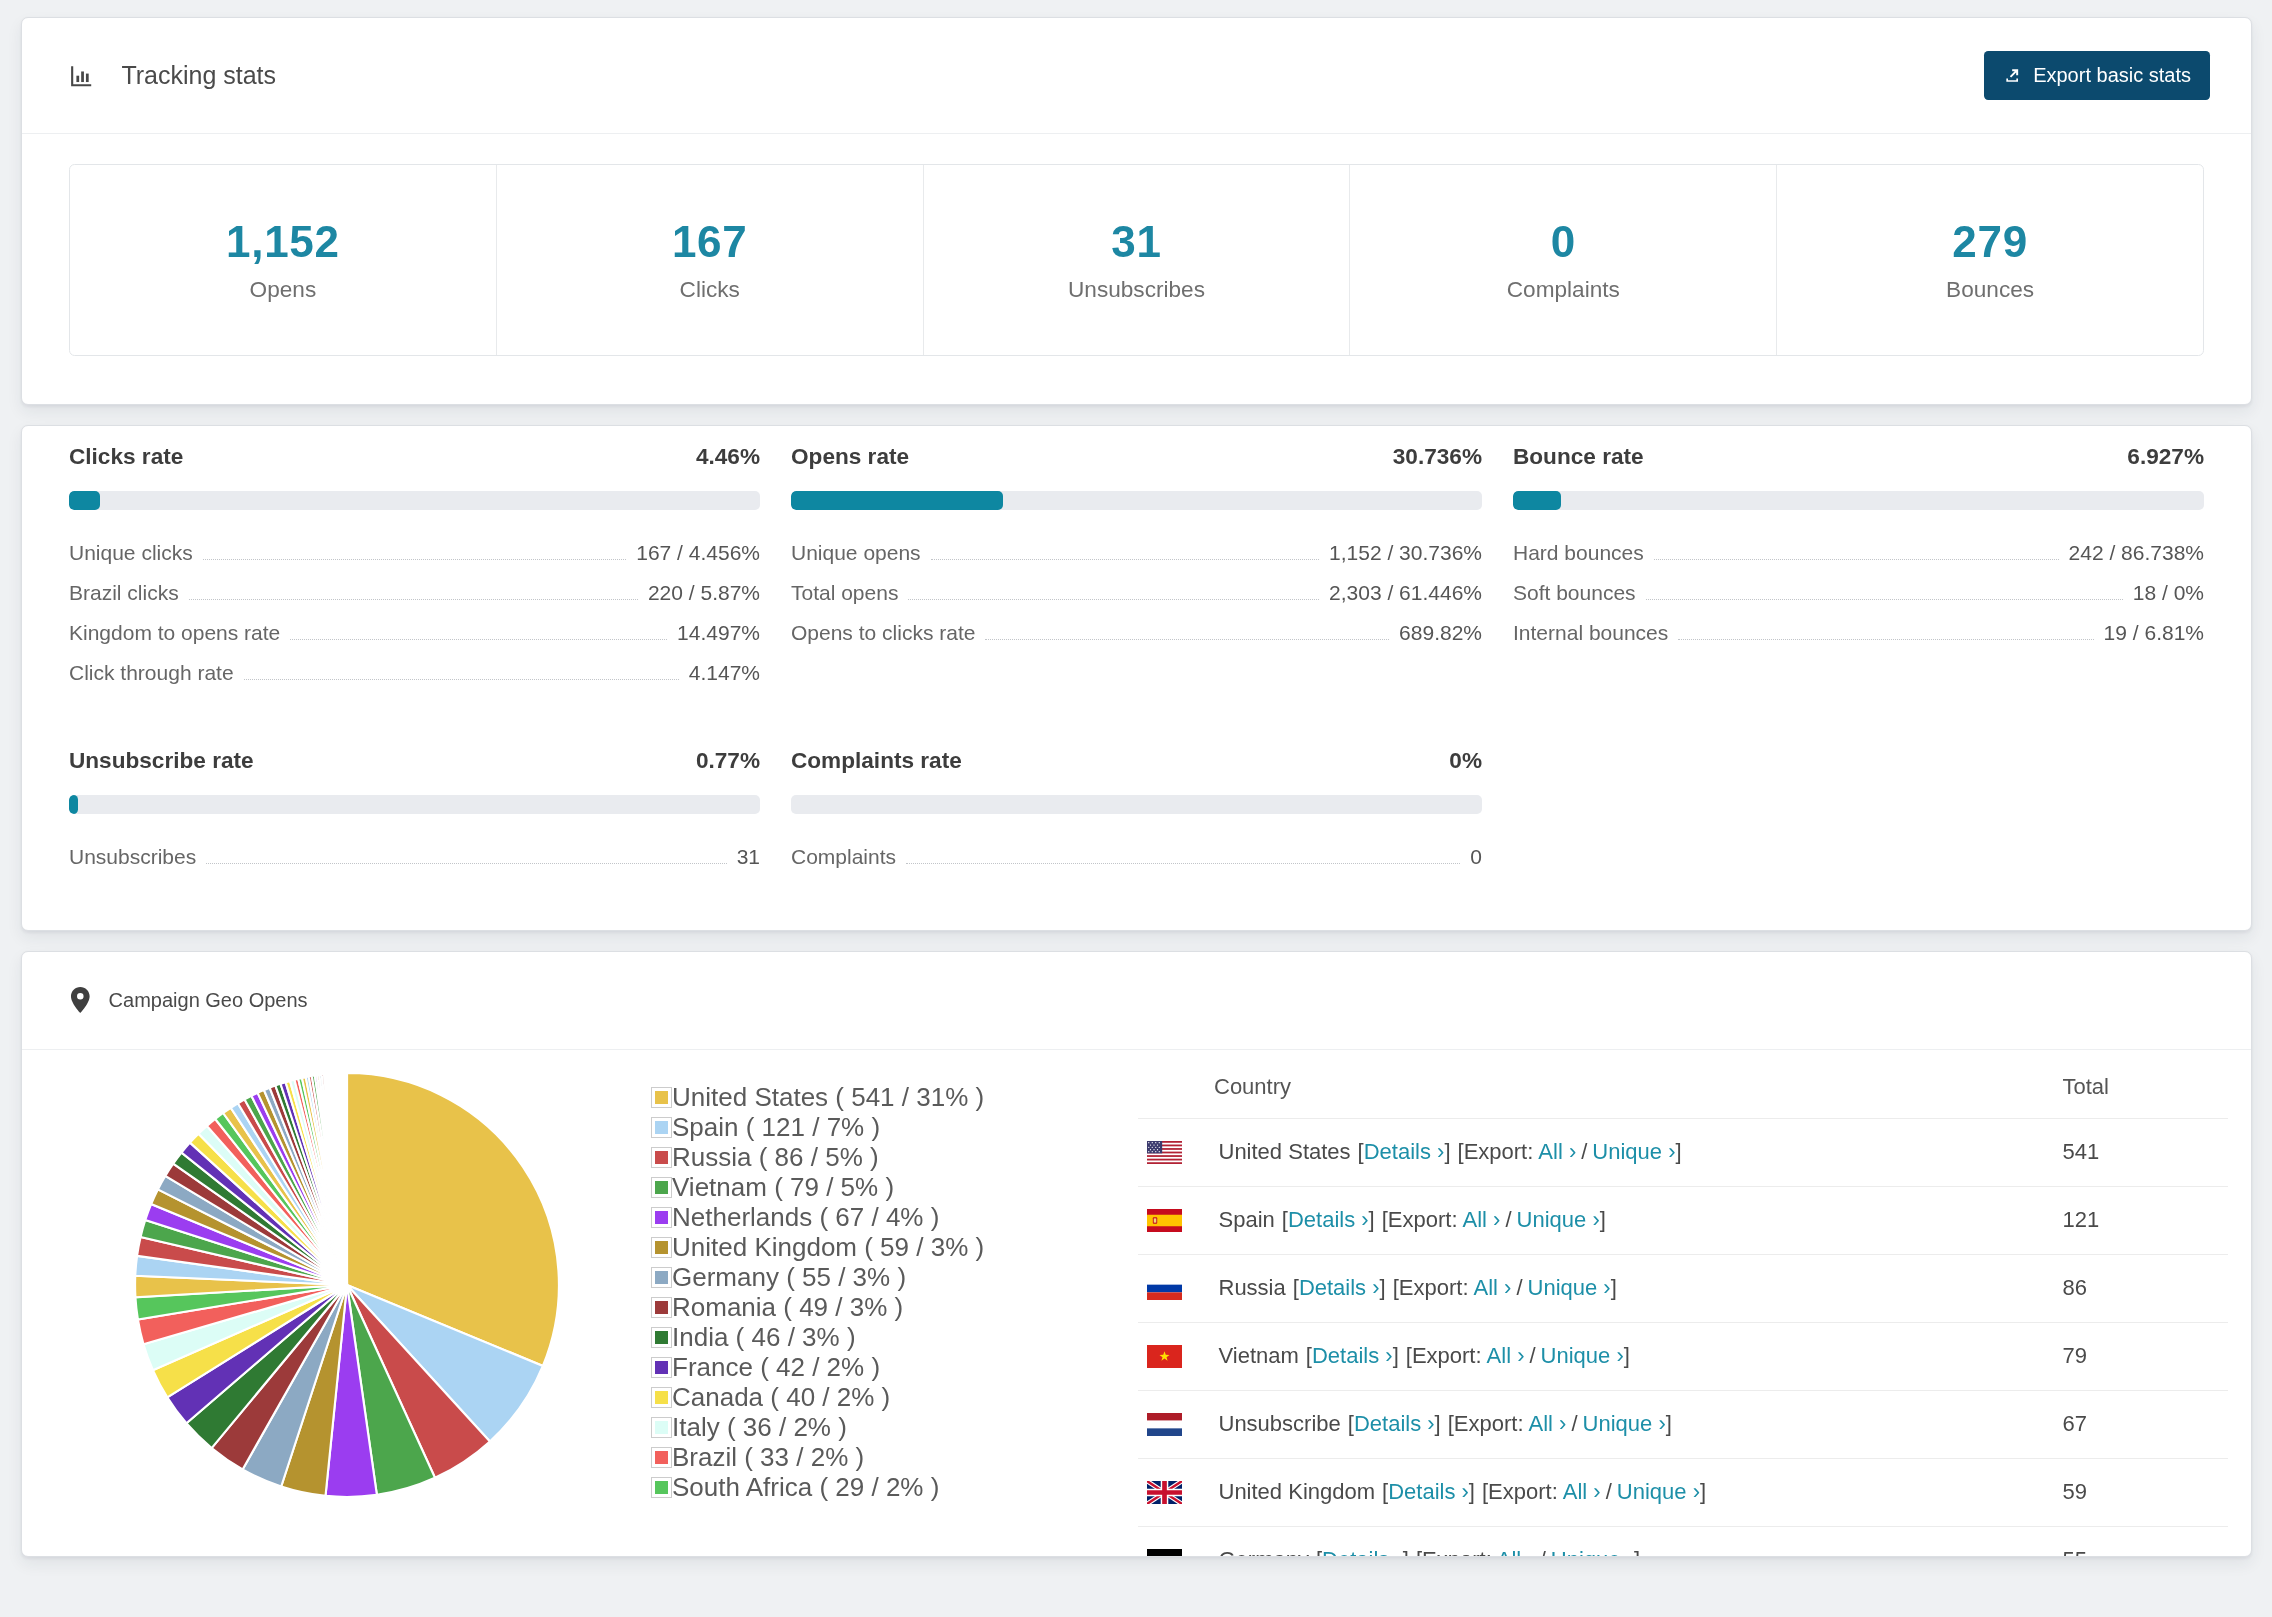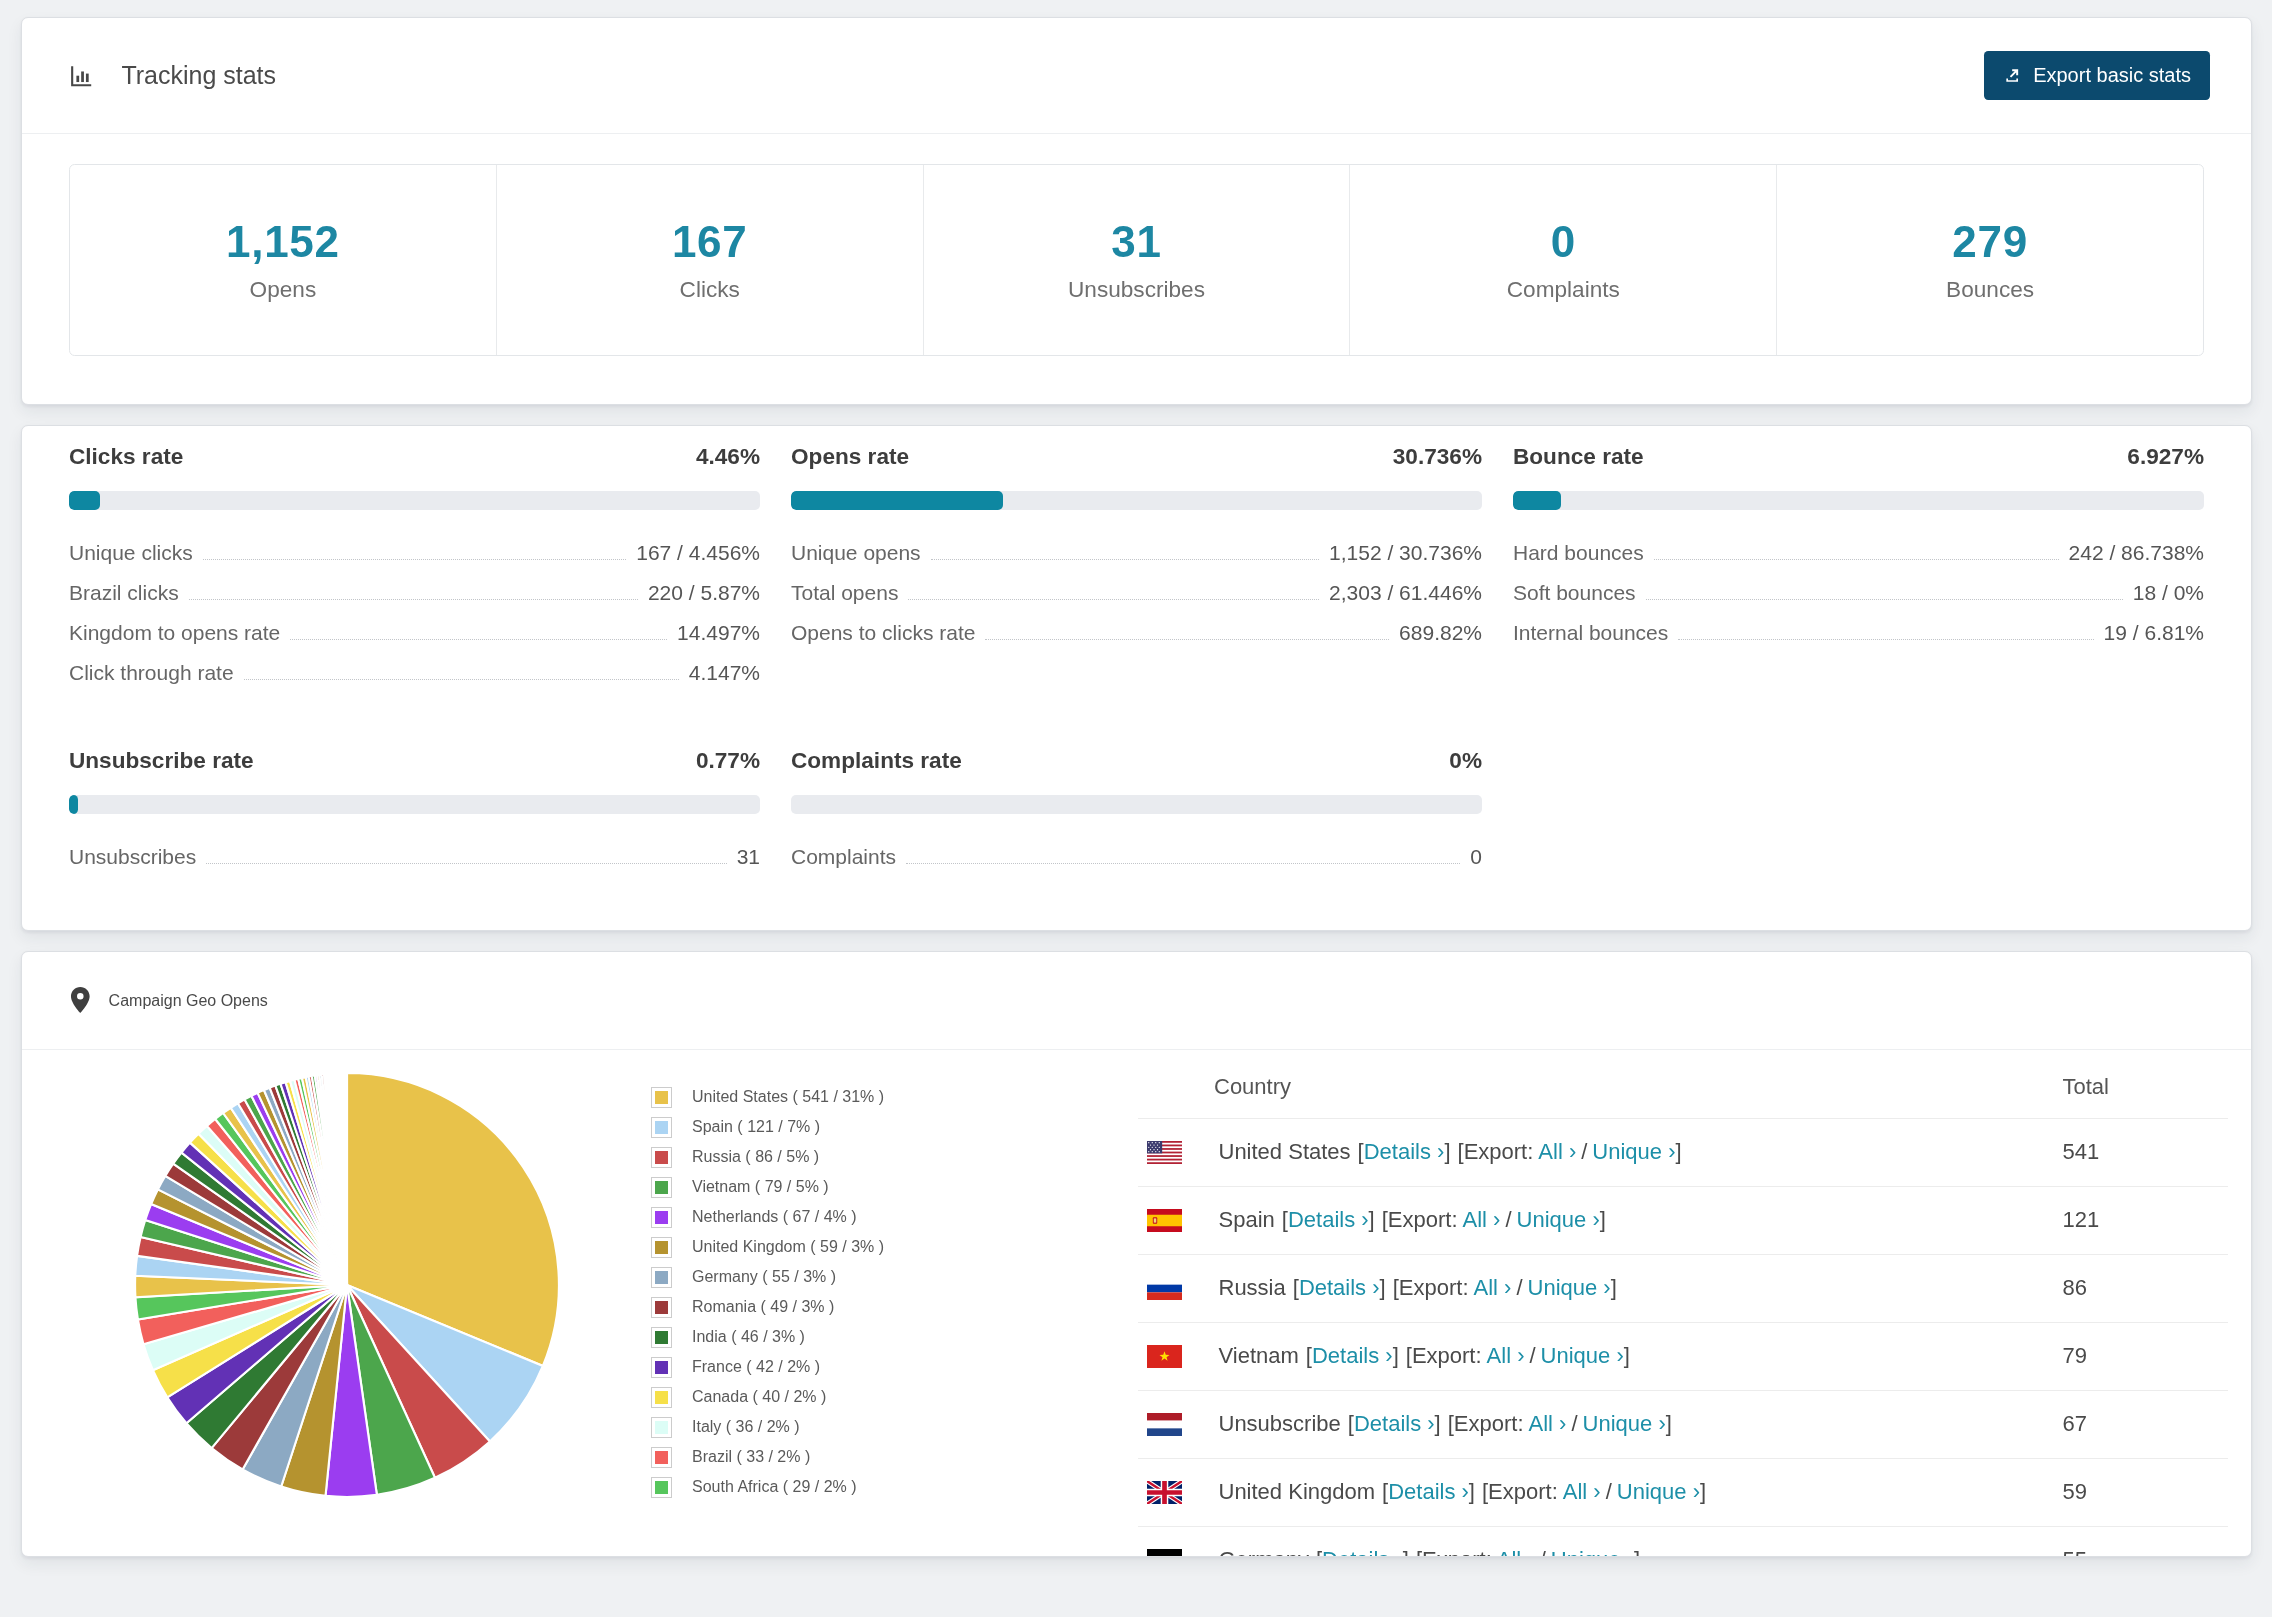--- a/index.html
+++ b/index.html
@@ -61,22 +61,22 @@
   .rrow { display: flex; align-items: baseline; font-size: 21px; color: #666; height: 40px; }
   .leader { flex: 1; border-bottom: 1.4px dotted #c2c5c9; margin: 0 10px 5px; }
   .rval { color: #555; white-space: nowrap; }
 
   
   #card-geo { margin-top: 20px; height: 606px; overflow: hidden; }
   #card-geo .card-head { height: 97px; justify-content: flex-start; gap: 17px; }
   .geo-content { display: flex; align-items: flex-start; padding-top: 7px; }
   .pie-wrap { width: 438px; margin-left: 106px; margin-top: 8.5px; }
   .legend { width: 438px; margin-left: 85px; margin-top: 25.4px; }
-  .legend-item { display: flex; align-items: center; gap: 20px; height: 30px;
-    font-size: 16px; color: #5a5a5a; }
+  .legend-item { display: flex; align-items: center; height: 30px;
+    font-size: 26px; color: #5a5a5a; }
   .swatch { width: 21px; height: 21px; border: 0.7px solid #cccccc; padding: 2.8px;
     background-clip: content-box !important; flex: 0 0 auto; }
   .geo-table-wrap { flex: 1; margin-left: 49px; margin-right: 22.6px; }
   table.geo { width: 100%; border-collapse: collapse; font-size: 22px; color: #4a4a4a; }
   table.geo th { text-align: left; font-weight: normal; color: #555;
     height: 61px; vertical-align: middle; }
   th.col-country { padding-left: 76px; }
   table.geo td { height: 68px; vertical-align: middle; border-top: 0.7px solid #ececec; }
   .country-cell { display: flex; align-items: center; gap: 37px; padding-left: 8.5px; }
   .country-line { display: flex; align-items: center; white-space: nowrap; }
@@ -283,21 +283,21 @@
     </div>
 </div>
 
 <div class="card" id="card-geo">
   <div class="card-head">
     <span class="icon-dark" style="line-height:0">
       <svg width="22.6" height="28" viewBox="0 0 24 30" fill="#3f3f3f">
         <path d="M12 0C6.5 0 2 4.5 2 10c0 7.5 10 18 10 18s10-10.5 10-18C22 4.5 17.5 0 12 0zm0 13.5A3.5 3.5 0 1 1 12 6.5a3.5 3.5 0 0 1 0 7z"></path>
       </svg>
     </span>
-    <span style="font-size:16px;color:#4a4a4a">Campaign Geo Opens</span>
+    <span style="font-size:20px;color:#4a4a4a">Campaign Geo Opens</span>
   </div>
   <hr class="divider">
   <div class="geo-content">
     <div class="pie-wrap">
       <svg id="pie-svg" width="438" height="438" viewBox="0 0 620 620">
           <path d="M310,310 L310.00,10.00 A300,300 0 0 1 587.27,424.55 Z" fill="#E8C24A" stroke="#ffffff" stroke-width="3"></path>
           <path d="M310,310 L587.27,424.55 A300,300 0 0 1 512.30,531.53 Z" fill="#ABD4F3" stroke="#ffffff" stroke-width="3"></path>
           <path d="M310,310 L512.30,531.53 A300,300 0 0 1 434.53,582.93 Z" fill="#C94B4B" stroke="#ffffff" stroke-width="3"></path>
           <path d="M310,310 L434.53,582.93 A300,300 0 0 1 352.30,607.00 Z" fill="#4CA64C" stroke="#ffffff" stroke-width="3"></path>
           <path d="M310,310 L352.30,607.00 A300,300 0 0 1 279.58,608.45 Z" fill="#9B3DF0" stroke="#ffffff" stroke-width="3"></path>

